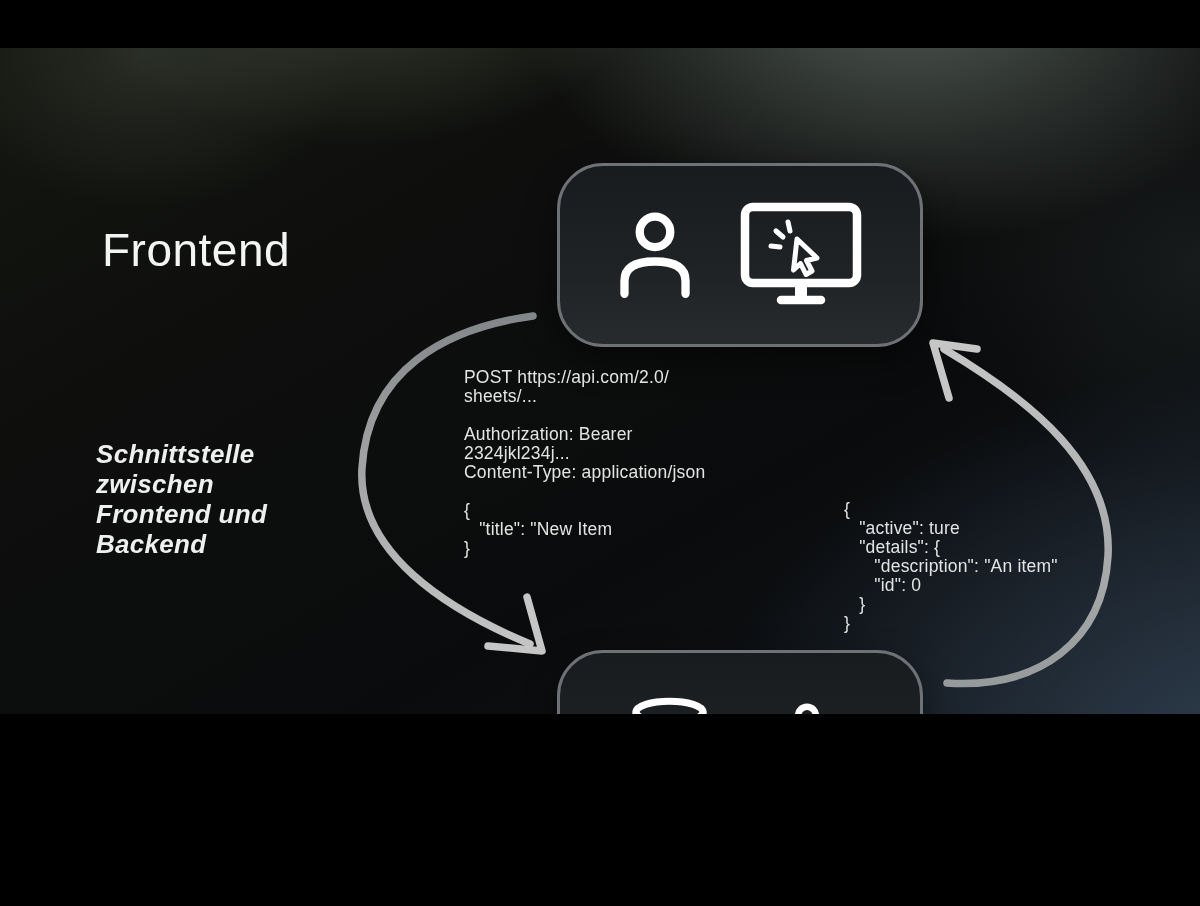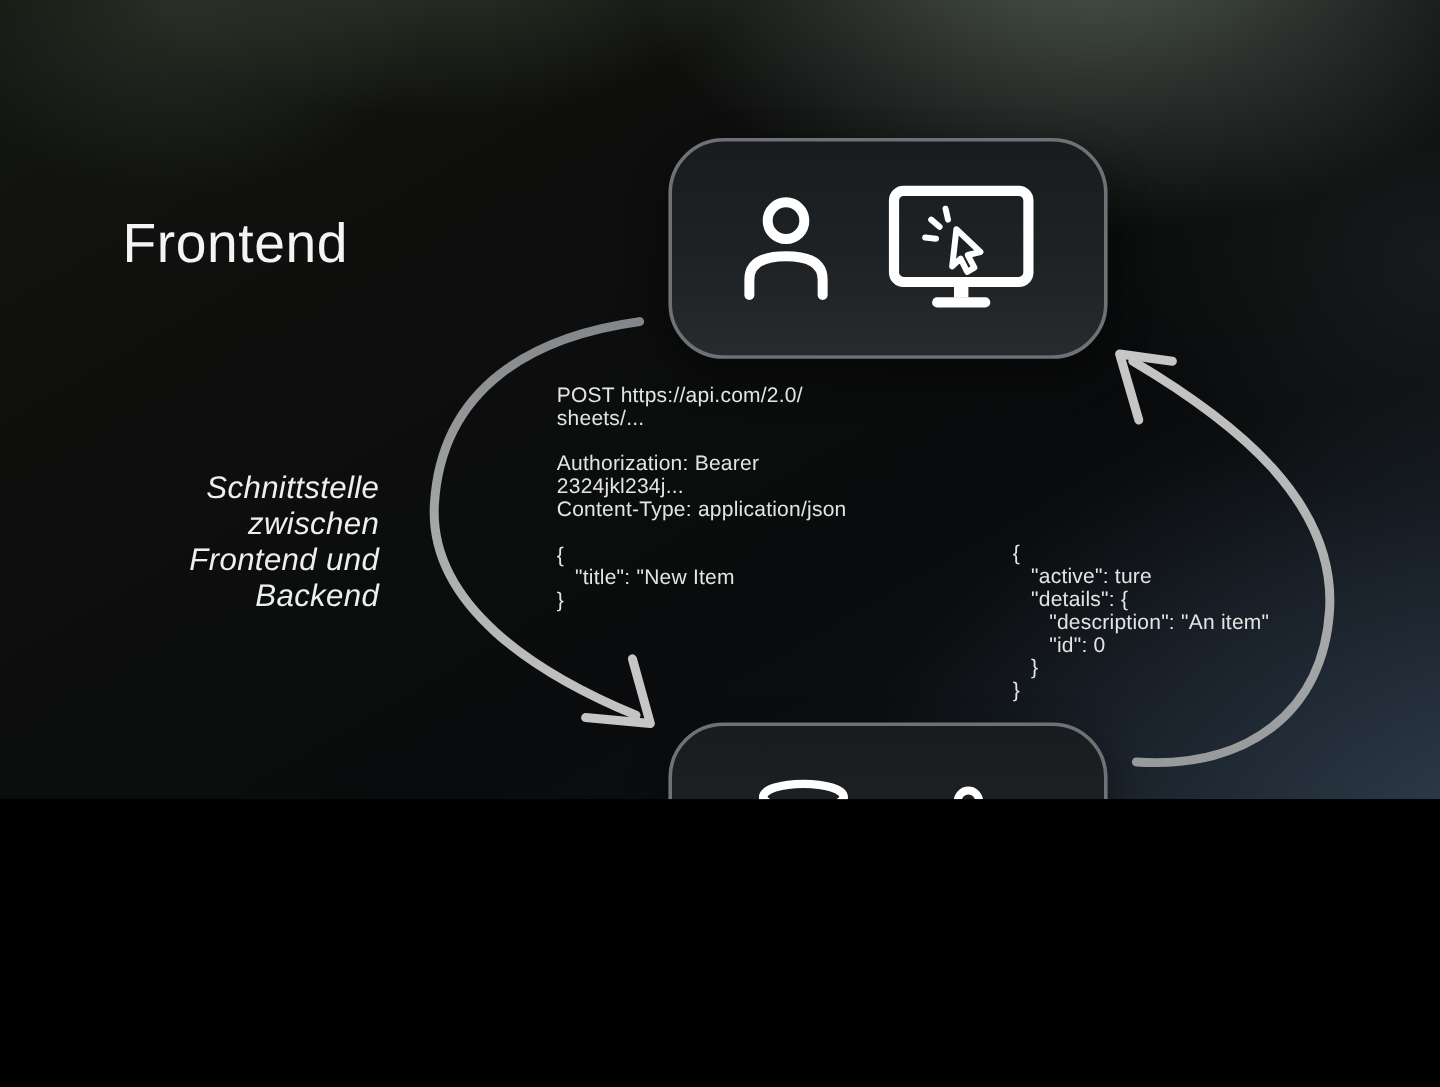--- a/index.html
+++ b/index.html
@@ -7,31 +7,32 @@
     position:relative;width:1200px;height:666px;overflow:hidden;
     font-family:"Liberation Sans",sans-serif;
     background-color:#0c0d0e;
     background-image:
       radial-gradient(ellipse 640px 420px at 76% -10%, rgba(82,91,85,1) 0%, rgba(82,91,85,0) 62%),
       radial-gradient(ellipse 520px 330px at 30% -14%, rgba(61,67,53,0.95) 0%, rgba(61,67,53,0) 58%),
       radial-gradient(ellipse 300px 220px at 12% 1%, rgba(45,50,42,0.8) 0%, rgba(45,50,42,0) 70%),
       radial-gradient(ellipse 920px 650px at 106% 108%, rgba(48,63,79,1) 0%, rgba(48,63,79,0) 62%),
       radial-gradient(ellipse 420px 320px at 100% 32%, rgba(40,46,45,0.45) 0%, rgba(40,46,45,0) 65%),
       linear-gradient(150deg, #141610 0%, #0d0e0d 35%, #0a0b0c 65%, #10151b 100%);
+    margin-top: 48px;
   }
   .big-label{
     position:absolute;color:#f3f4f4;font-size:46px;font-weight:400;
     line-height:1.1;letter-spacing:0.5px;
   }
   .label-frontend{left:102px;top:177px;}
   .label-backend{left:106px;top:669px;}
   .note{
     position:absolute;left:96px;top:391px;width:220px;
-    color:#eef0ef;font-size:26px;line-height:30px;font-weight:400;
-    font-style:italic;text-align:right;white-space:pre-line;letter-spacing:0.3px;
+    color:#eef0ef;font-size:26px;line-height:30px;font-weight:700;
+    font-style:italic;text-align:left;white-space:pre-line;letter-spacing:0.3px;
   }
   .node-box{
     position:absolute;width:366px;height:184px;box-sizing:border-box;
     border:3px solid #6e7276;border-radius:46px;
     background:linear-gradient(180deg,#191c1f 0%,#1f2225 55%,#282b2e 100%);
     box-shadow:0 14px 34px rgba(0,0,0,0.45);
     display:flex;align-items:center;justify-content:center;gap:48px;
   }
   .box-frontend{left:557px;top:115px;}
   .box-backend{left:557px;top:602px;height:186px;}

